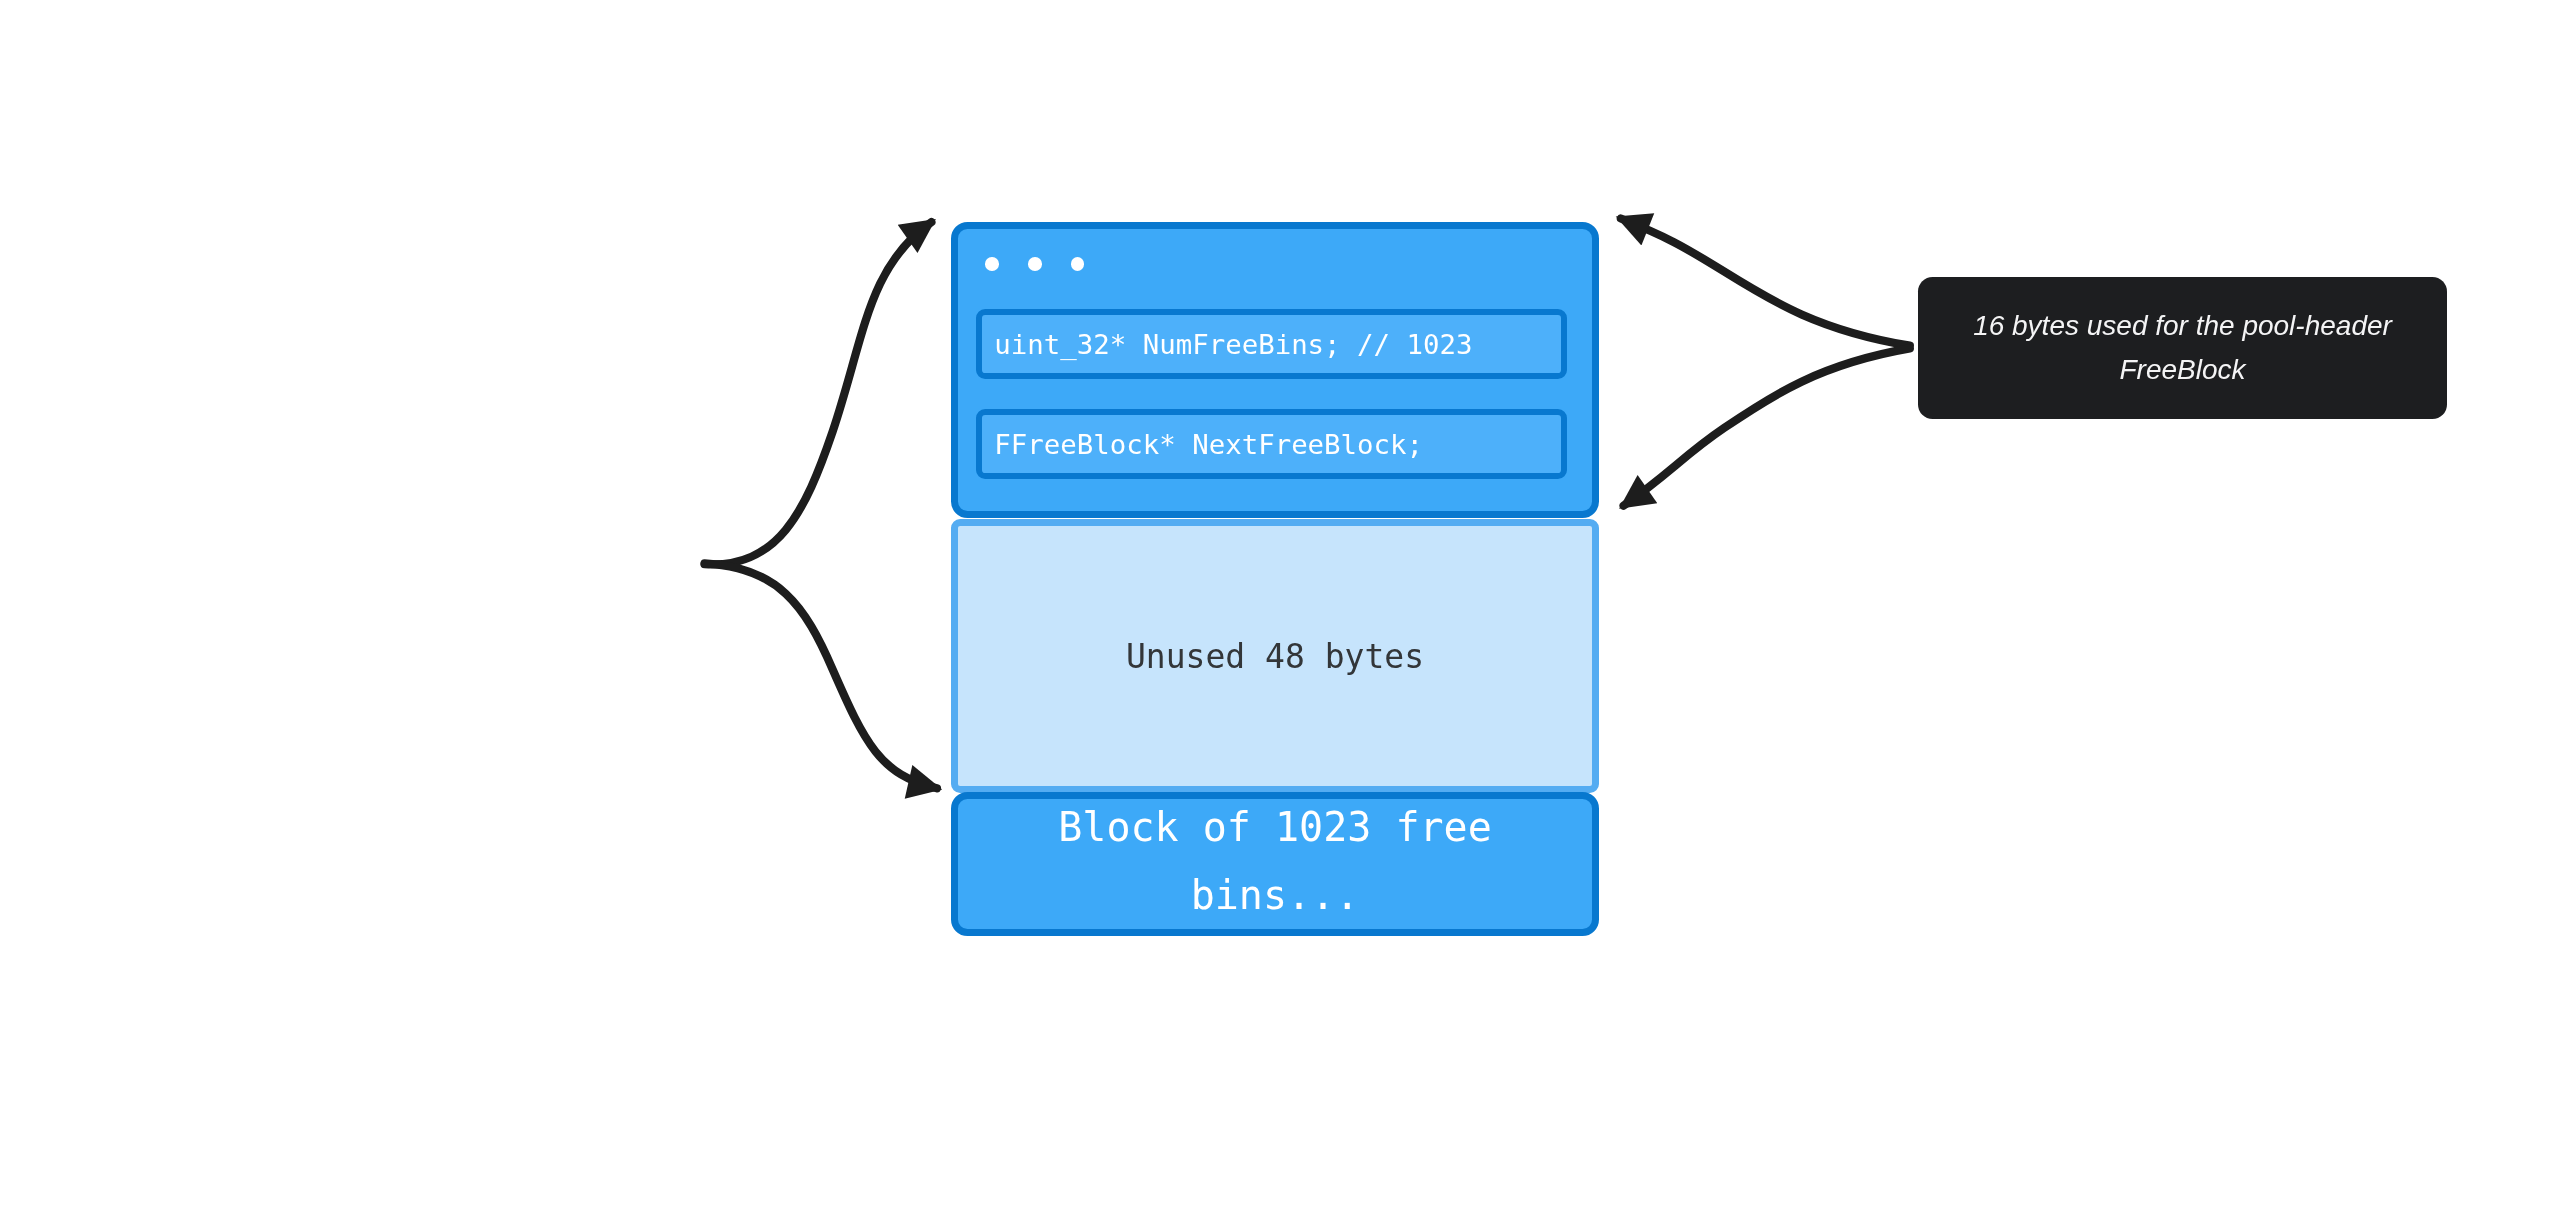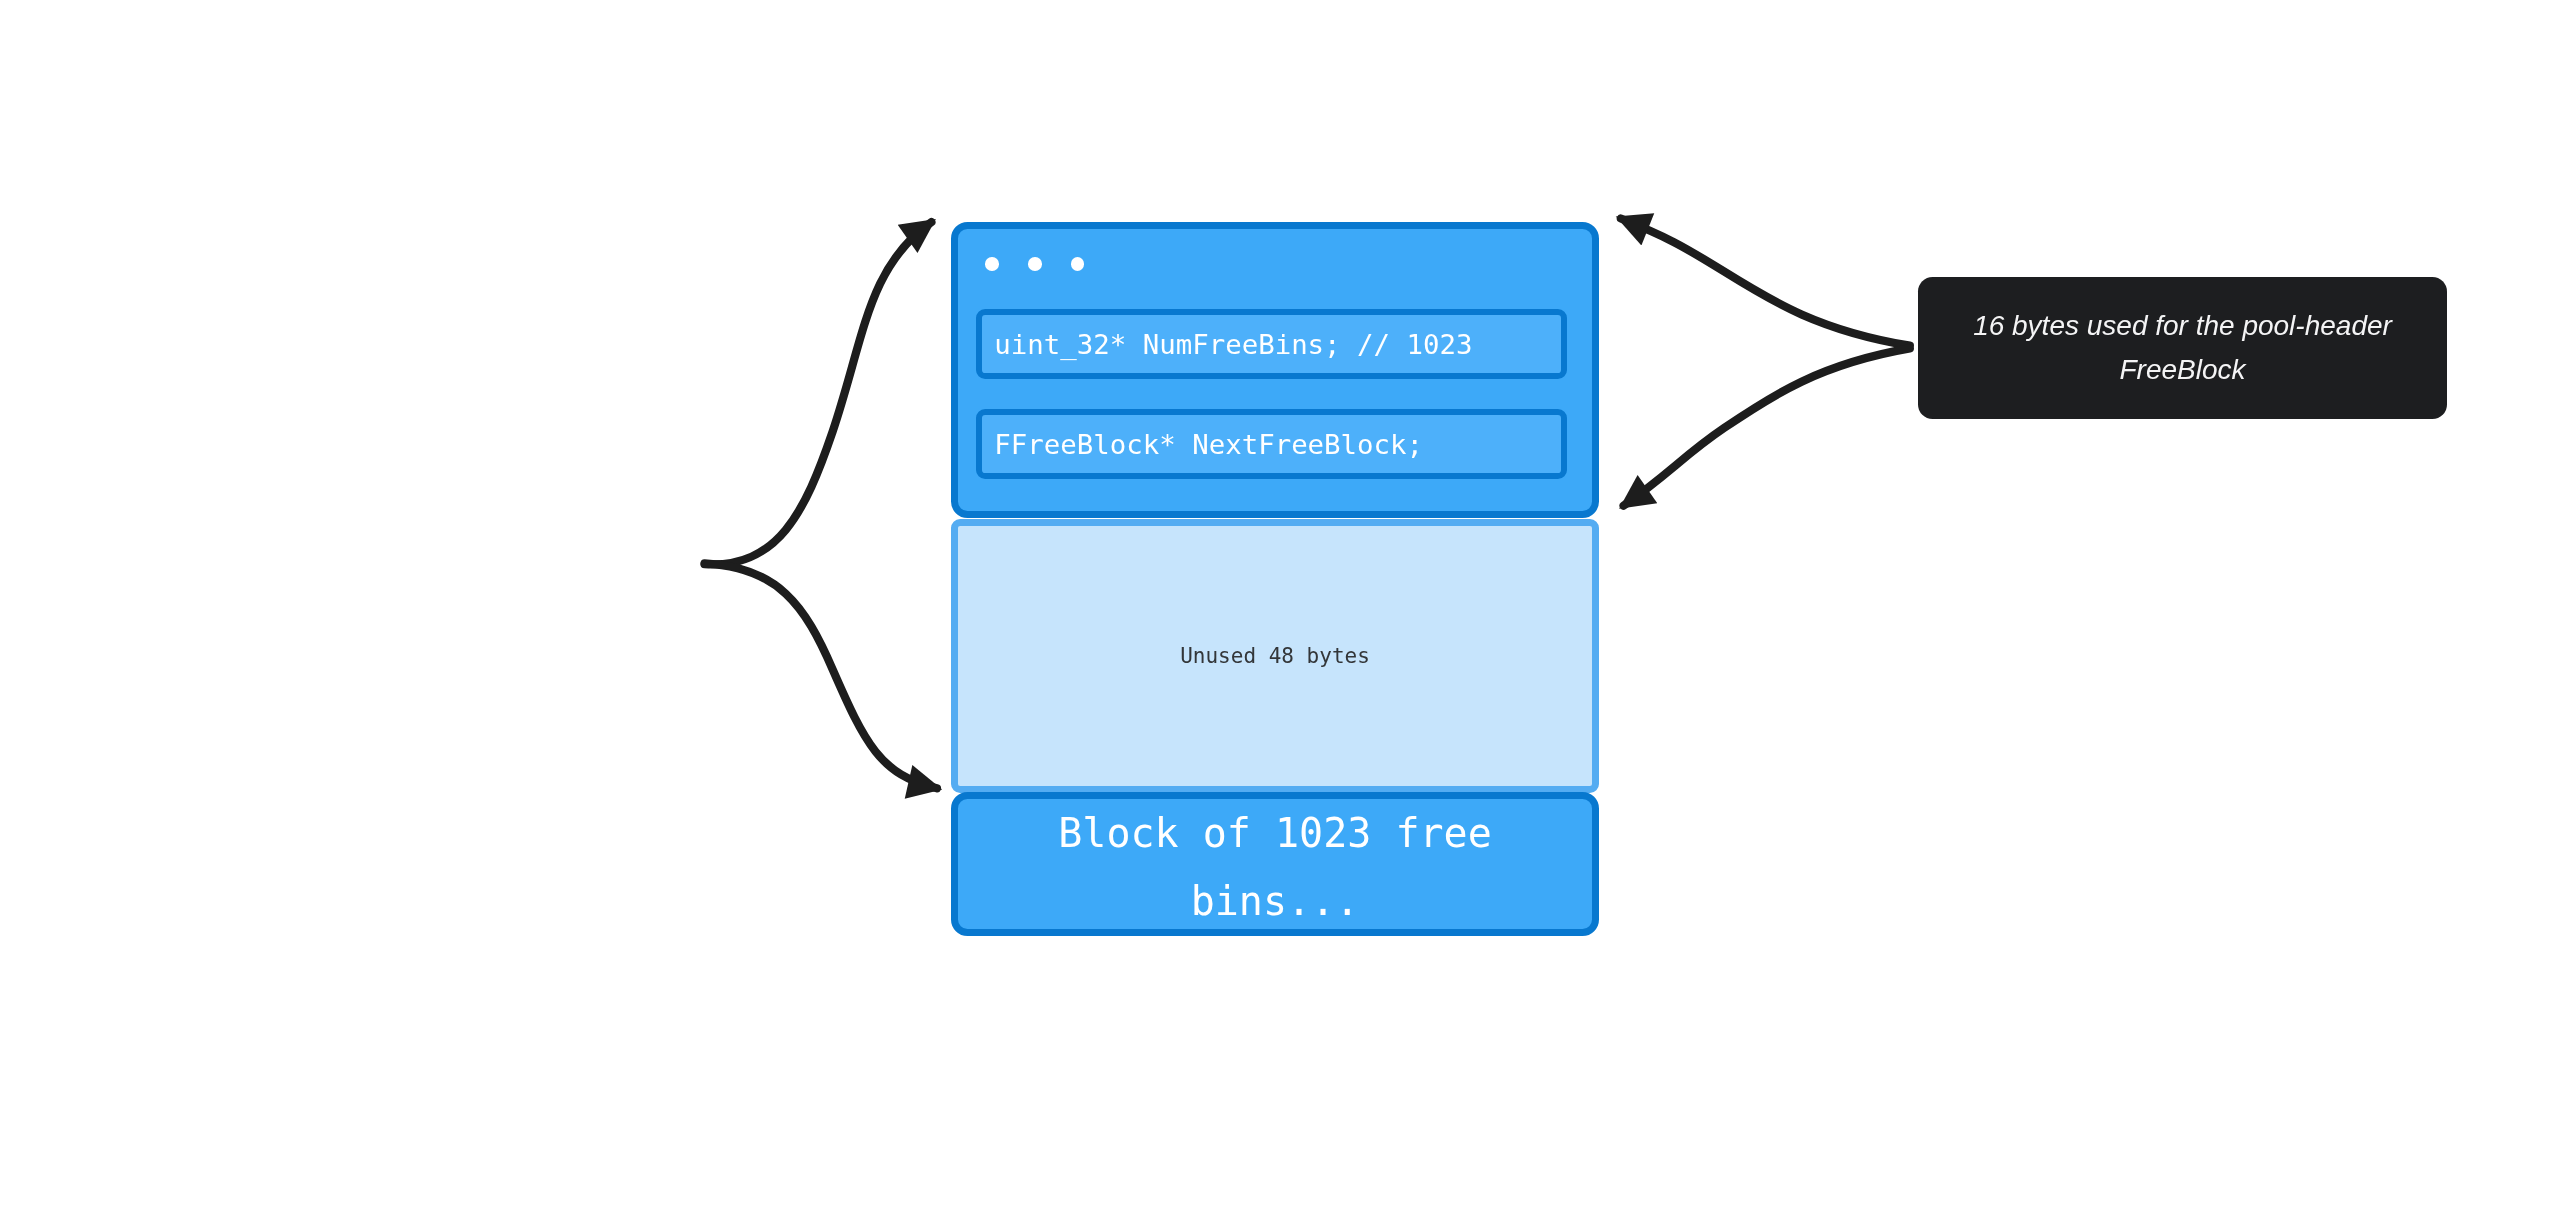--- a/index.html
+++ b/index.html
@@ -48,28 +48,28 @@
     color:var(--code-white);font-size:27.4px;letter-spacing:0px;white-space:pre;
   }
 
   .unused{
     position:absolute;left:951px;top:519px;width:648px;height:274px;
     background:var(--unused-fill);
     border:7.3px solid var(--unused-border);
     border-radius:9.1px;
     display:flex;align-items:center;justify-content:center;
   }
-  .unused .label{color:var(--unused-text);font-size:21px;}
+  .unused .label{color:var(--unused-text);font-size:33px;}
 
   .free-bins{
     position:absolute;left:951px;top:792px;width:648px;height:144px;
     background:var(--fill-blue);
     border:7.3px solid var(--border-blue);
     border-radius:16.5px;
-    display:flex;align-items:flex-start;justify-content:center;
+    display:flex;align-items:flex-end;justify-content:center;
   }
   .free-bins .label{
     color:var(--code-white);font-size:40px;line-height:68px;
     width:476px;text-align:center;
   }
 
   .caption{
     position:absolute;left:955px;top:975px;width:604px;
     color:var(--caption-text);font-size:28px;line-height:43px;
   }

